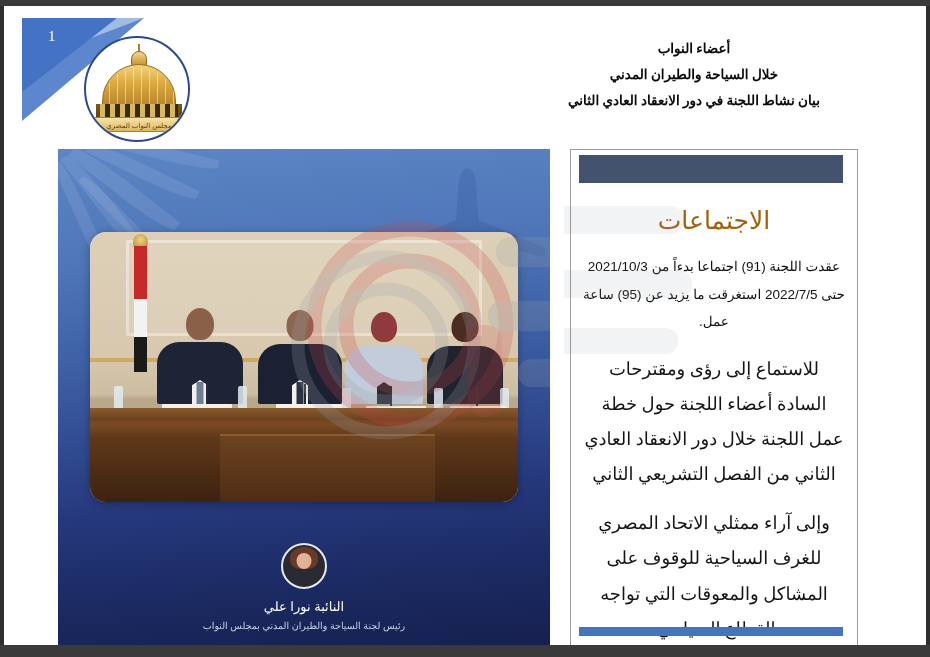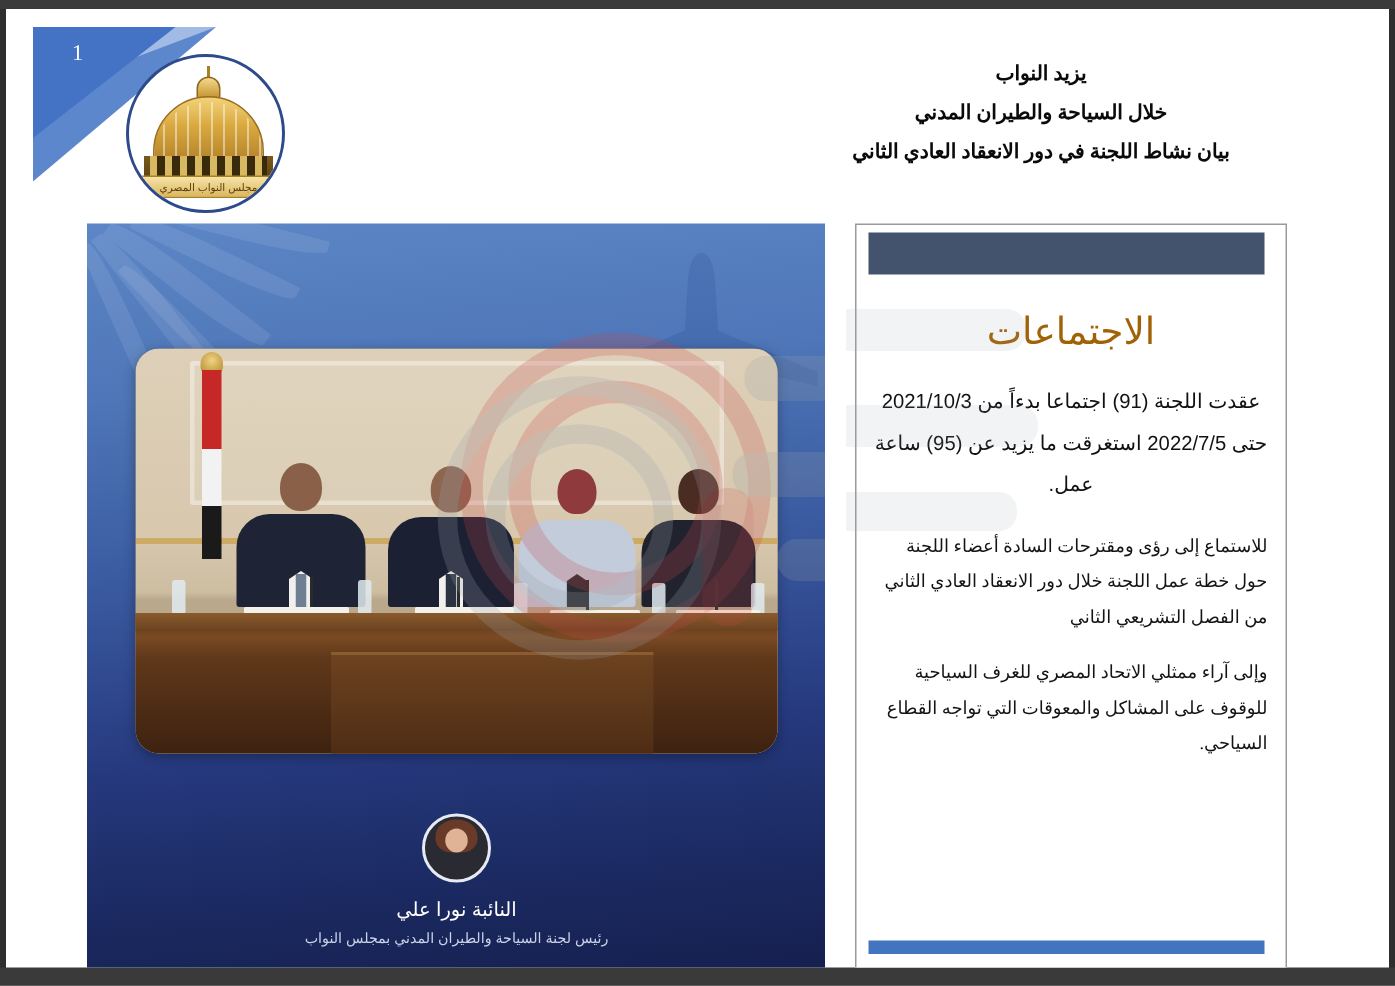--- a/index.html
+++ b/index.html
@@ -419,23 +419,24 @@
   .rp-lead {
     font-size: 13.5px;
     font-weight: normal;
     color: #111111;
     line-height: 2.05;
     text-align: center;
     margin-bottom: 16px;
     font-family: "Liberation Sans", sans-serif;
   }
   .rp-para {
-    font-size: 12px;
+    font-size: 18px;
     color: #141414;
     line-height: 1.95;
+    text-align: center;
     margin-bottom: 14px;
     font-family: "Liberation Serif", serif;
   }
 
   
   .wm-right {
     position: absolute;
     left: 560px; top: 180px;
     width: 300px; height: 220px;
     z-index: 8;
@@ -465,21 +466,21 @@
       <div class="spire"></div>
       <div class="lantern"></div>
       <div class="dome"></div>
       <div class="dome-rib"></div>
       <div class="base"></div>
       <div class="cols"></div>
       <div class="ribbon">مجلس النواب المصري</div>
     </div>
 
     <div class="doc-header">
-      <div class="h1">يزيد النواب</div>
+      <div class="h1">أعضاء النواب</div>
       <div class="h2">خلال السياحة والطيران المدني</div>
       <div class="h3">بيان نشاط اللجنة في دور الانعقاد العادي الثاني</div>
     </div>
 
     <div id="left-panel">
 
       <div class="frond f1"></div>
       <div class="frond f2"></div>
       <div class="frond f3"></div>
       <div class="frond f4"></div>

